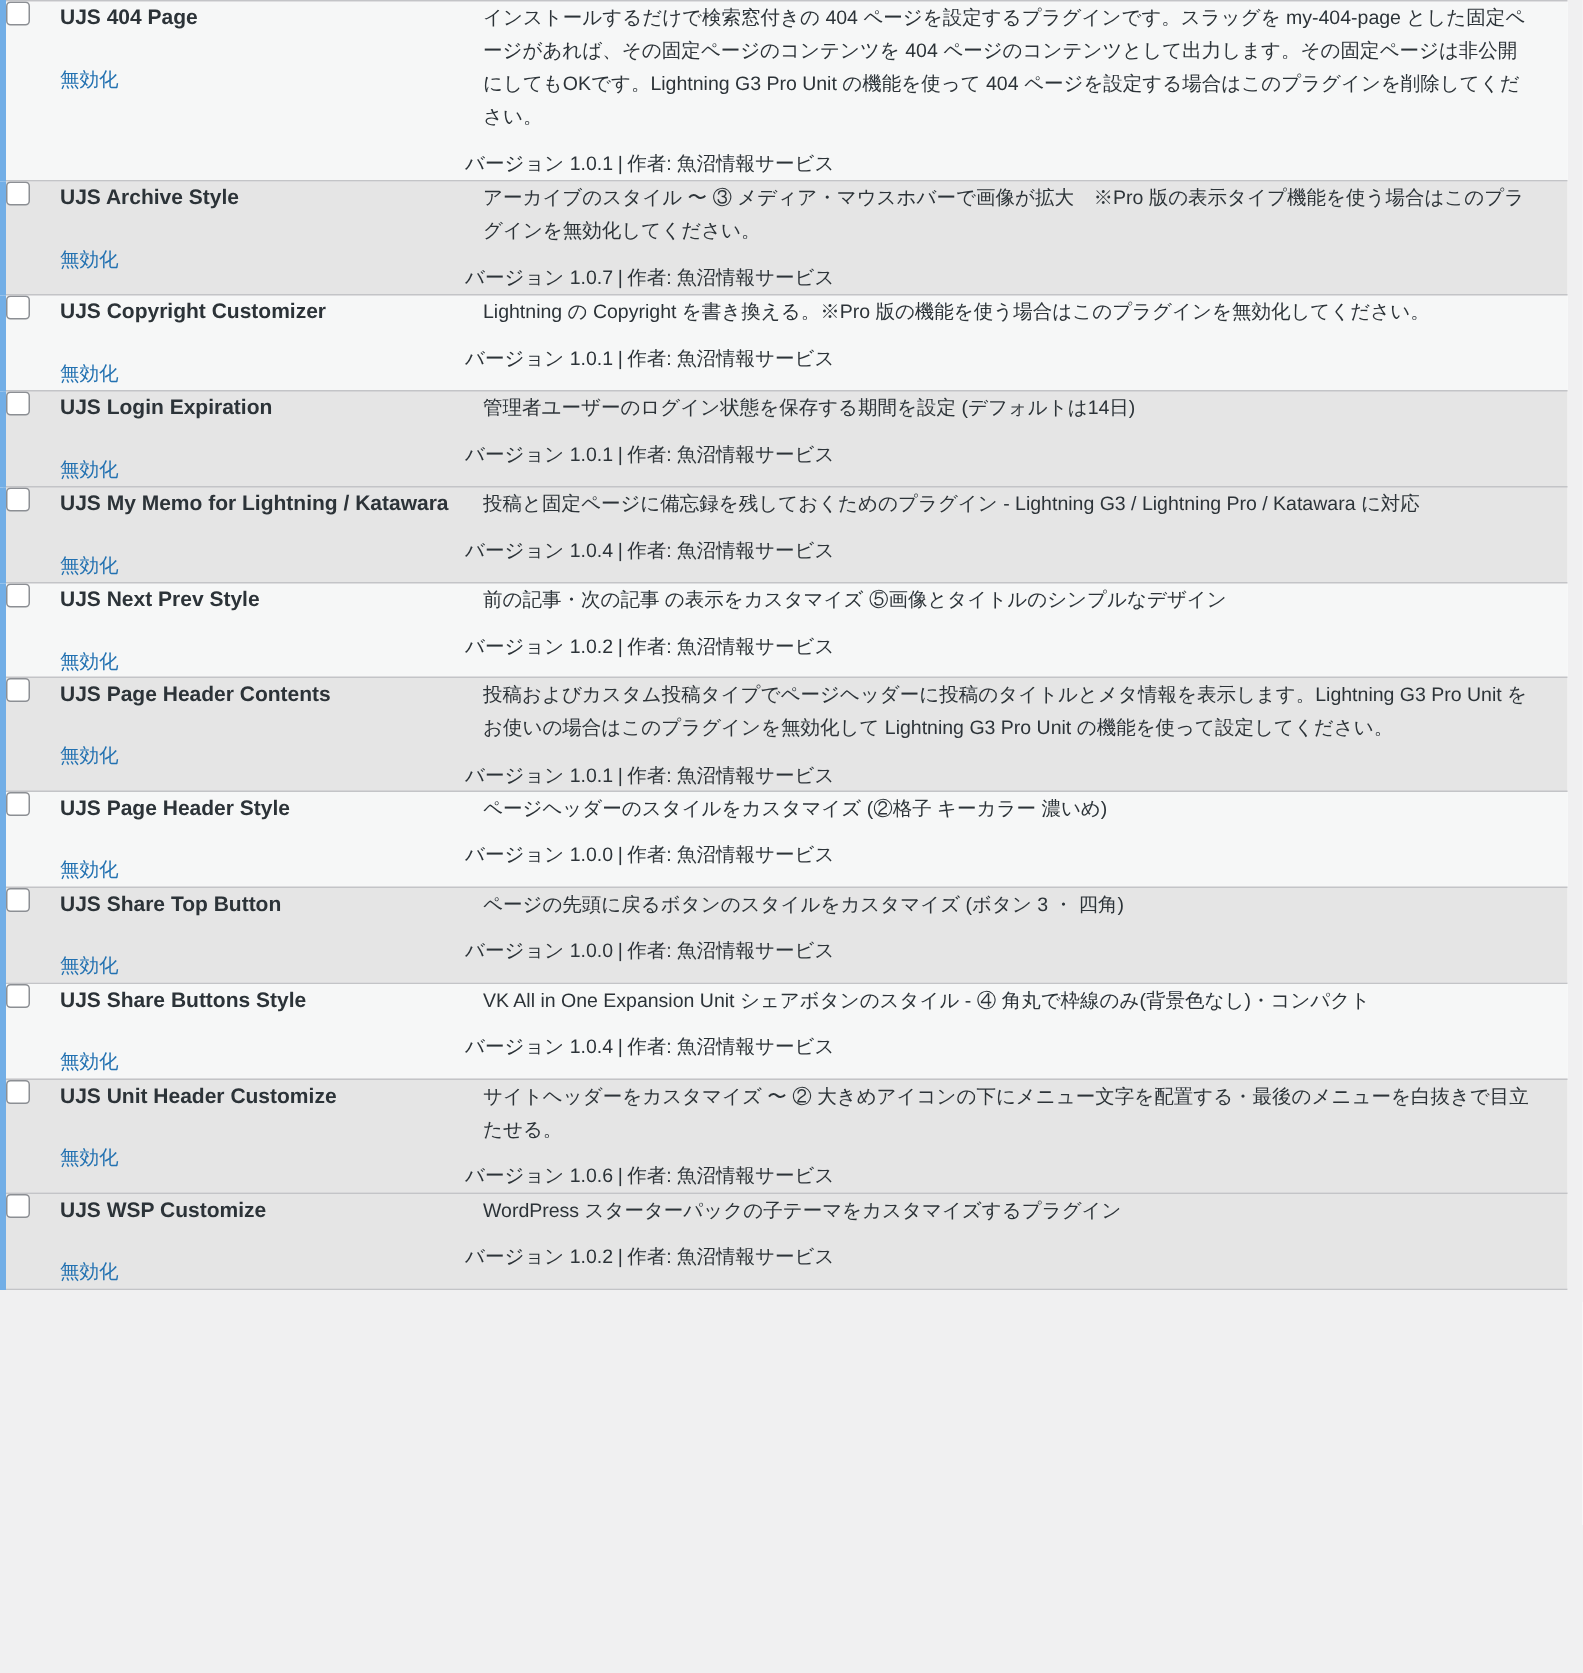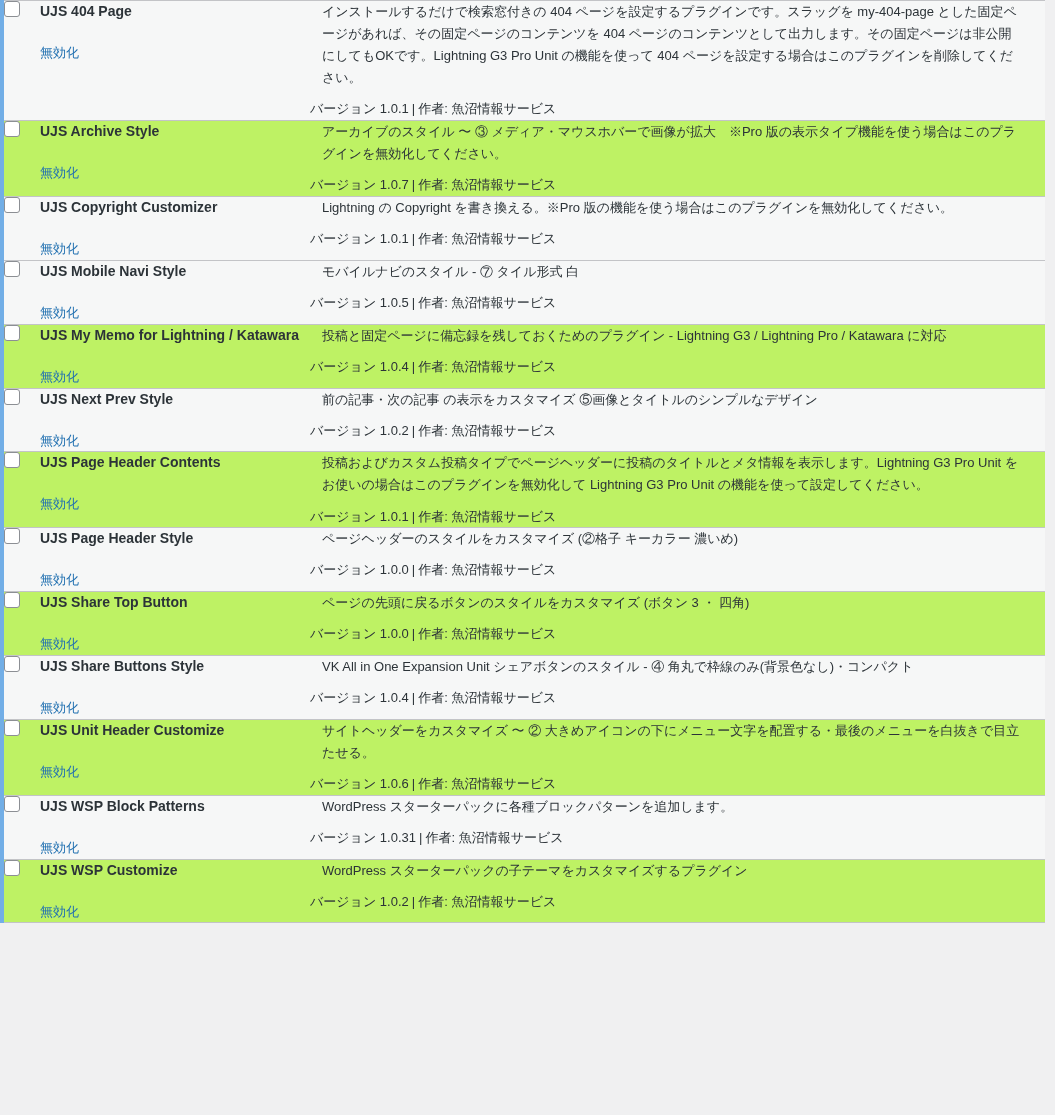--- a/index.html
+++ b/index.html
@@ -15,21 +15,21 @@
     color: #2c3338;
     -webkit-font-smoothing: antialiased;
   }
   #plugins-table {
     width: 1045px;
     border-collapse: collapse;
     background: #fff;
     table-layout: fixed;
   }
   #plugins-table tr.plugin-row {
-    background: #bef264;
+    background: #e5e5e5;
     border-left: 4px solid #72aee6;
   }
   #plugins-table tr.plugin-row.active-row {
     background: #f6f7f7;
   }
   #plugins-table td {
     border-top: 1px solid #c3c4c7;
     border-bottom: 1px solid #c3c4c7;
     vertical-align: top;
     padding: 0;
@@ -129,31 +129,31 @@
         </td>
         <td class="plugin-title-col">
           <div class="plugin-name">UJS Copyright Customizer</div>
           <div class="row-actions"><a>無効化</a></div>
         </td>
         <td class="plugin-desc-col">
           <p class="plugin-desc">Lightning の Copyright を書き換える。※Pro 版の機能を使う場合はこのプラグインを無効化してください。</p>
           <p class="plugin-meta"><span>バージョン</span> <span>1.0.1</span><span class="sep">|</span><span>作者:</span> <span>魚沼情報サービス</span></p>
         </td>
       </tr>
-      <tr class="plugin-row active-row">
-        <td class="check-column">
-          <span class="cb"></span>
-        </td>
-        <td class="plugin-title-col">
-          <div class="plugin-name">UJS Mobile Navi Style</div>
-          <div class="row-actions"><a>無効化</a></div>
-        </td>
-        <td class="plugin-desc-col">
-          <p class="plugin-desc">モバイルナビのスタイル - ⑦ タイル形式 白</p>
-          <p class="plugin-meta"><span>バージョン</span> <span>1.0.5</span><span class="sep">|</span><span>作者:</span> <span>魚沼情報サービス</span></p>
+      <tr class="plugin-row">
+        <td class="check-column">
+          <span class="cb"></span>
+        </td>
+        <td class="plugin-title-col">
+          <div class="plugin-name">UJS Login Expiration</div>
+          <div class="row-actions"><a>無効化</a></div>
+        </td>
+        <td class="plugin-desc-col">
+          <p class="plugin-desc">管理者ユーザーのログイン状態を保存する期間を設定 (デフォルトは14日)</p>
+          <p class="plugin-meta"><span>バージョン</span> <span>1.0.1</span><span class="sep">|</span><span>作者:</span> <span>魚沼情報サービス</span></p>
         </td>
       </tr>
       <tr class="plugin-row">
         <td class="check-column">
           <span class="cb"></span>
         </td>
         <td class="plugin-title-col">
           <div class="plugin-name">UJS My Memo for Lightning / Katawara</div>
           <div class="row-actions"><a>無効化</a></div>
         </td>
@@ -231,33 +231,20 @@
         <td class="check-column">
           <span class="cb"></span>
         </td>
         <td class="plugin-title-col">
           <div class="plugin-name">UJS Unit Header Customize</div>
           <div class="row-actions"><a>無効化</a></div>
         </td>
         <td class="plugin-desc-col">
           <p class="plugin-desc">サイトヘッダーをカスタマイズ 〜 ② 大きめアイコンの下にメニュー文字を配置する・最後のメニューを白抜きで目立たせる。</p>
           <p class="plugin-meta"><span>バージョン</span> <span>1.0.6</span><span class="sep">|</span><span>作者:</span> <span>魚沼情報サービス</span></p>
-        </td>
-      </tr>
-      <tr class="plugin-row active-row">
-        <td class="check-column">
-          <span class="cb"></span>
-        </td>
-        <td class="plugin-title-col">
-          <div class="plugin-name">UJS WSP Block Patterns</div>
-          <div class="row-actions"><a>無効化</a></div>
-        </td>
-        <td class="plugin-desc-col">
-          <p class="plugin-desc">WordPress スターターパックに各種ブロックパターンを追加します。</p>
-          <p class="plugin-meta"><span>バージョン</span> <span>1.0.31</span><span class="sep">|</span><span>作者:</span> <span>魚沼情報サービス</span></p>
         </td>
       </tr>
       <tr class="plugin-row">
         <td class="check-column">
           <span class="cb"></span>
         </td>
         <td class="plugin-title-col">
           <div class="plugin-name">UJS WSP Customize</div>
           <div class="row-actions"><a>無効化</a></div>
         </td>

